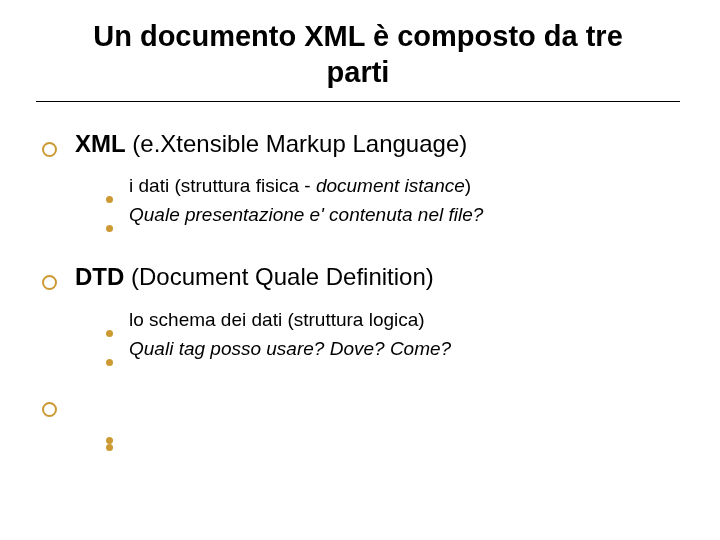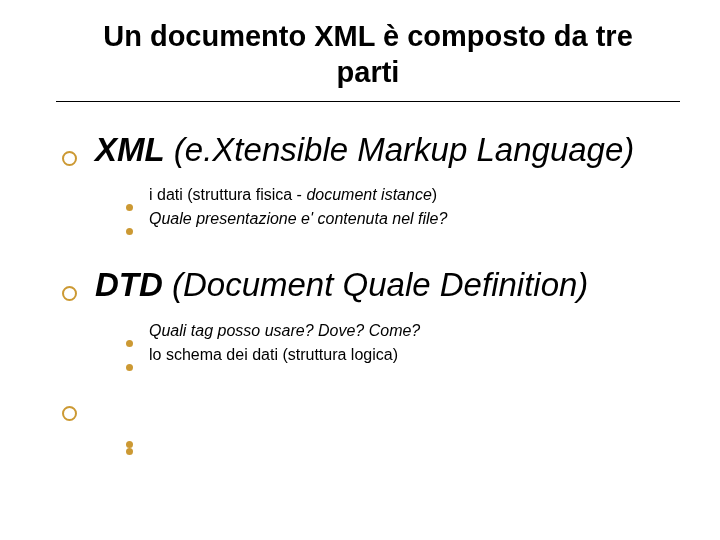--- a/index.html
+++ b/index.html
@@ -8,21 +8,21 @@
     width: 720px;
     height: 540px;
     background: #ffffff;
     font-family: Verdana, Geneva, sans-serif;
     color: #000000;
   }
   .slide {
     box-sizing: border-box;
     width: 720px;
     height: 496px;
-    padding: 18px 40px 20px 56px;
+    padding: 18px 40px 20px 36px;
   }
   .title {
     font-size: 29px;
     font-weight: bold;
     text-align: center;
     line-height: 1.25;
     padding: 0 30px 10px 30px;
     border-bottom: 1px solid #000000;
     margin-bottom: 28px;
   }
@@ -39,34 +39,33 @@
     width: 11px;
     height: 11px;
     border: 2px solid #cc9933;
     border-radius: 50%;
     flex: 0 0 auto;
     margin-right: 18px;
     position: relative;
     top: 5px;
   }
   .sec-head {
-    font-size: 33px;
+    font-size: 24px;
     line-height: 1.2;
-    font-style: italic;
   }
   .sec-head .bold {
     font-weight: bold;
   }
   .sub {
     margin-left: 70px;
   }
   .sub-row {
     display: flex;
     align-items: baseline;
-    font-size: 16px;
+    font-size: 19px;
     line-height: 1.5;
   }
   .dot-bullet {
     width: 7px;
     height: 7px;
     background: #cc9933;
     border-radius: 50%;
     flex: 0 0 auto;
     margin-right: 16px;
     position: relative;
@@ -103,25 +102,25 @@
   <div class="section">
     <div class="sec-row">
       <span class="circ-bullet"></span>
       <span class="sec-head">
         <span class="bold">DTD</span><span> (Document Quale Definition)</span>
       </span>
     </div>
     <div class="sub">
       <div class="sub-row">
         <span class="dot-bullet"></span>
-        <span class="italic">Quali tag posso usare? Dove? Come?</span>
+        <span>lo schema dei dati (struttura logica)</span>
       </div>
       <div class="sub-row">
         <span class="dot-bullet"></span>
-        <span>lo schema dei dati (struttura logica)</span>
+        <span class="italic">Quali tag posso usare? Dove? Come?</span>
       </div>
     </div>
   </div>
 
   <div class="section">
     <div class="sec-row">
       <span class="circ-bullet"></span>
     </div>
     <div class="sub">
       <div class="sub-row">

